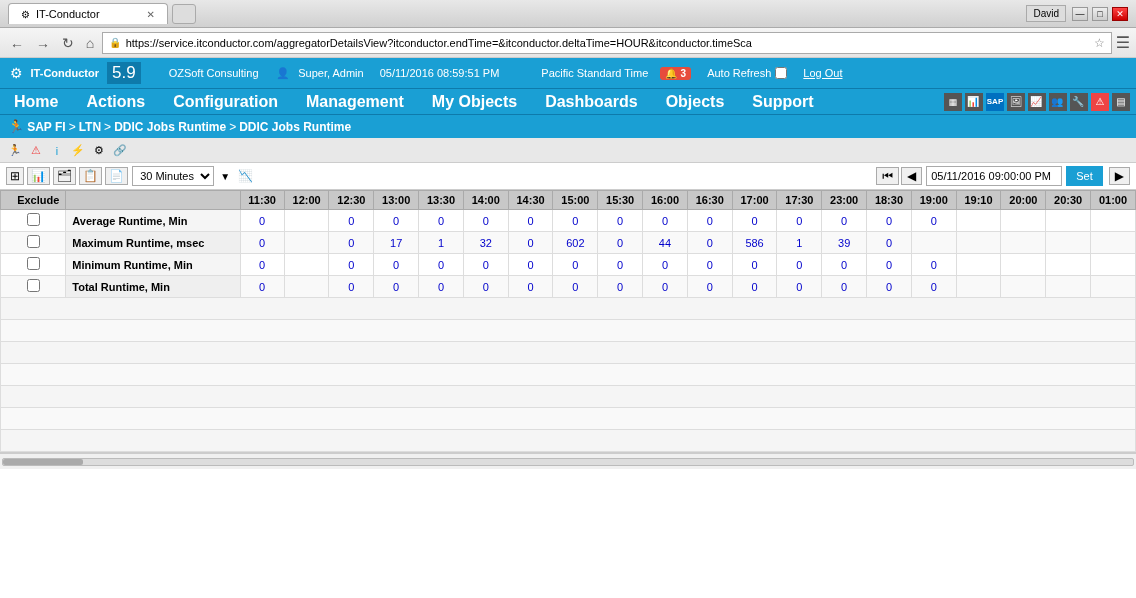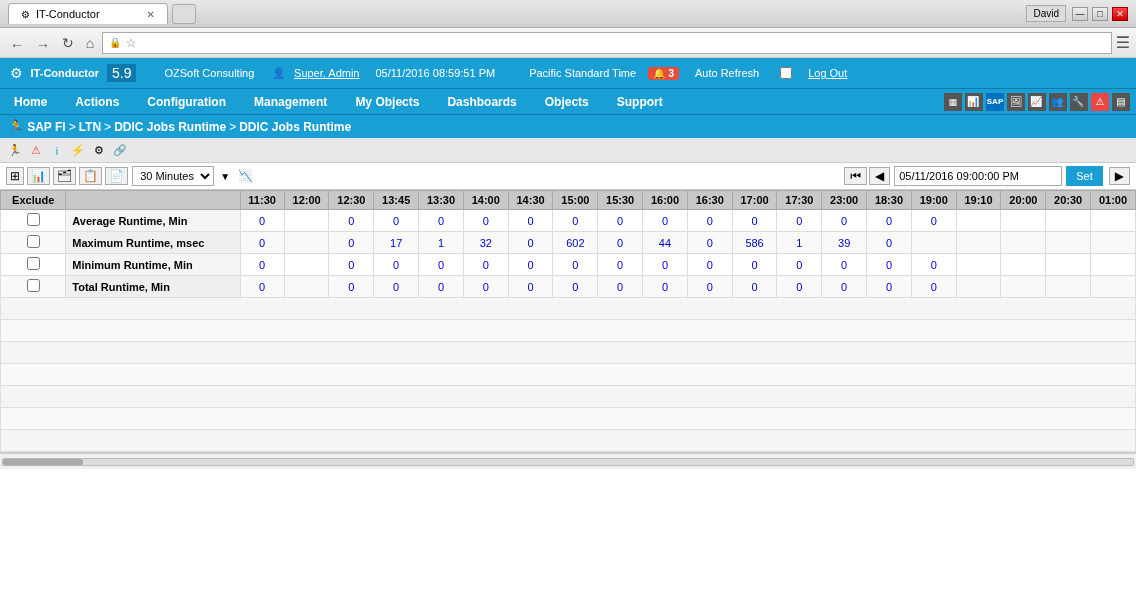--- a/index.html
+++ b/index.html
@@ -64,42 +64,42 @@
     .app-header {
       background: #1a9fd4;
       height: 30px;
       display: flex;
       align-items: center;
       padding: 0 10px;
       color: white;
       gap: 8px;
     }
     .app-logo { font-size: 11px; font-weight: bold; display: flex; align-items: center; gap: 4px; }
-    .app-version { font-size: 14px; background: #0e7aab; padding: 1px 5px; }
+    .app-version { font-size: 17px; background: #0e7aab; padding: 1px 5px; }
     .app-company { font-size: 11px; margin-left: 20px; }
-    .app-user-link { color: #fff; text-decoration: underline; font-size: 11px; cursor: pointer; }
+    .app-user-link { color: #fff; font-size: 11px; cursor: pointer; }
     .app-datetime { font-size: 11px; margin-left: 8px; }
-    .app-timezone { font-size: 11px; margin-left: 8px; padding-left: 18px; }
+    .app-timezone { font-size: 11px; margin-left: 16px; padding-left: 18px; }
     .app-badge { background: #e74c3c; color: white; font-size: 10px; font-weight: bold; padding: 1px 5px; border-radius: 3px; margin-left: 4px; }
-    .app-autorefresh { font-size: 11px; display: flex; align-items: center; gap: 21px; margin-left: 8px; }
+    .app-autorefresh { font-size: 11px; display: flex; align-items: center; gap: 4px; margin-left: 8px; }
     .app-autorefresh-cb { width: 12px; height: 12px; }
     .app-logout { color: white; text-decoration: underline; font-size: 11px; cursor: pointer; margin-left: 8px; }
     .spacer { flex: 1; }
 
     
     .nav-menu {
       background: #1a9fd4;
       height: 26px;
       display: flex;
       align-items: center;
       border-top: 1px solid #0e7aab;
     }
     .nav-item {
       color: white;
-      font-size: 12px;
+      font-size: 16px;
       font-weight: bold;
       padding: 0 14px;
       height: 100%;
       display: flex;
       align-items: center;
       cursor: pointer;
     }
     .nav-icons { margin-left: auto; display: flex; gap: 3px; align-items: center; padding-right: 6px; }
     .nav-icon-btn { width: 18px; height: 18px; display: flex; align-items: center; justify-content: center; cursor: pointer; font-size: 10px; }
 
@@ -148,21 +148,21 @@
     }
     .time-chart-icon { cursor: pointer; font-size: 12px; margin-left: 4px; }
     .time-spacer { flex: 1; }
     .time-nav-arrows { display: flex; align-items: center; gap: 2px; }
     .nav-arrow { cursor: pointer; font-size: 12px; padding: 1px 5px; border: 1px solid #aaa; background: #f0f0f0; }
     .time-input {
       font-size: 11px;
       border: 1px solid #aaa;
       padding: 1px 4px;
       height: 20px;
-      width: 168px;
+      width: 136px;
     }
     .set-btn {
       background: #1a9fd4;
       color: white;
       border: none;
       padding: 2px 10px;
       font-size: 11px;
       cursor: pointer;
       height: 20px;
     }
@@ -182,20 +182,21 @@
       background: #c8c8c8;
       border: 1px solid #aaa;
       padding: 3px 6px;
       text-align: center;
       font-weight: bold;
       white-space: nowrap;
     }
     .data-table th.col-exclude {
       background: #c8c8c8;
       min-width: 60px;
+      text-align: right;
     }
     .data-table th.col-metric {
       background: #c8c8c8;
       min-width: 160px;
       text-align: left;
     }
     .data-table td {
       border: 1px solid #ddd;
       padding: 3px 6px;
       text-align: center;
@@ -235,20 +236,21 @@
   </div>
 </div>
 
 <div class="browser-toolbar">
   <button class="nav-btn">←</button>
   <button class="nav-btn">→</button>
   <button class="nav-btn">↻</button>
   <button class="nav-btn">⌂</button>
   <div class="address-bar">
     <span class="lock-icon">🔒</span>
+    <span class="address-text">https://service.itconductor.com/aggregatorDetailsView?itconductor.endTime=&amp;itconductor.deltaTime=HOUR&amp;itconductor.timeSca</span>
     <span class="star-icon">☆</span>
   </div>
   <button class="menu-btn">☰</button>
 </div>
 
 <div class="app-header">
   <span style="font-size:14px;">⚙</span>
   <span class="app-logo">IT-Conductor</span>
   <span class="app-version">5.9</span>
   <span class="app-company">OZSoft Consulting</span>
@@ -337,21 +339,21 @@
 
 <div class="data-table-wrapper">
   <table class="data-table">
     <thead>
       <tr>
         <th class="col-exclude">Exclude</th>
         <th class="col-metric"></th>
         <th>11:30</th>
         <th>12:00</th>
         <th>12:30</th>
-        <th>13:45</th>
+        <th>13:00</th>
         <th>13:30</th>
         <th>14:00</th>
         <th>14:30</th>
         <th>15:00</th>
         <th>15:30</th>
         <th>16:00</th>
         <th>16:30</th>
         <th>17:00</th>
         <th>17:30</th>
         <th>23:00</th>

